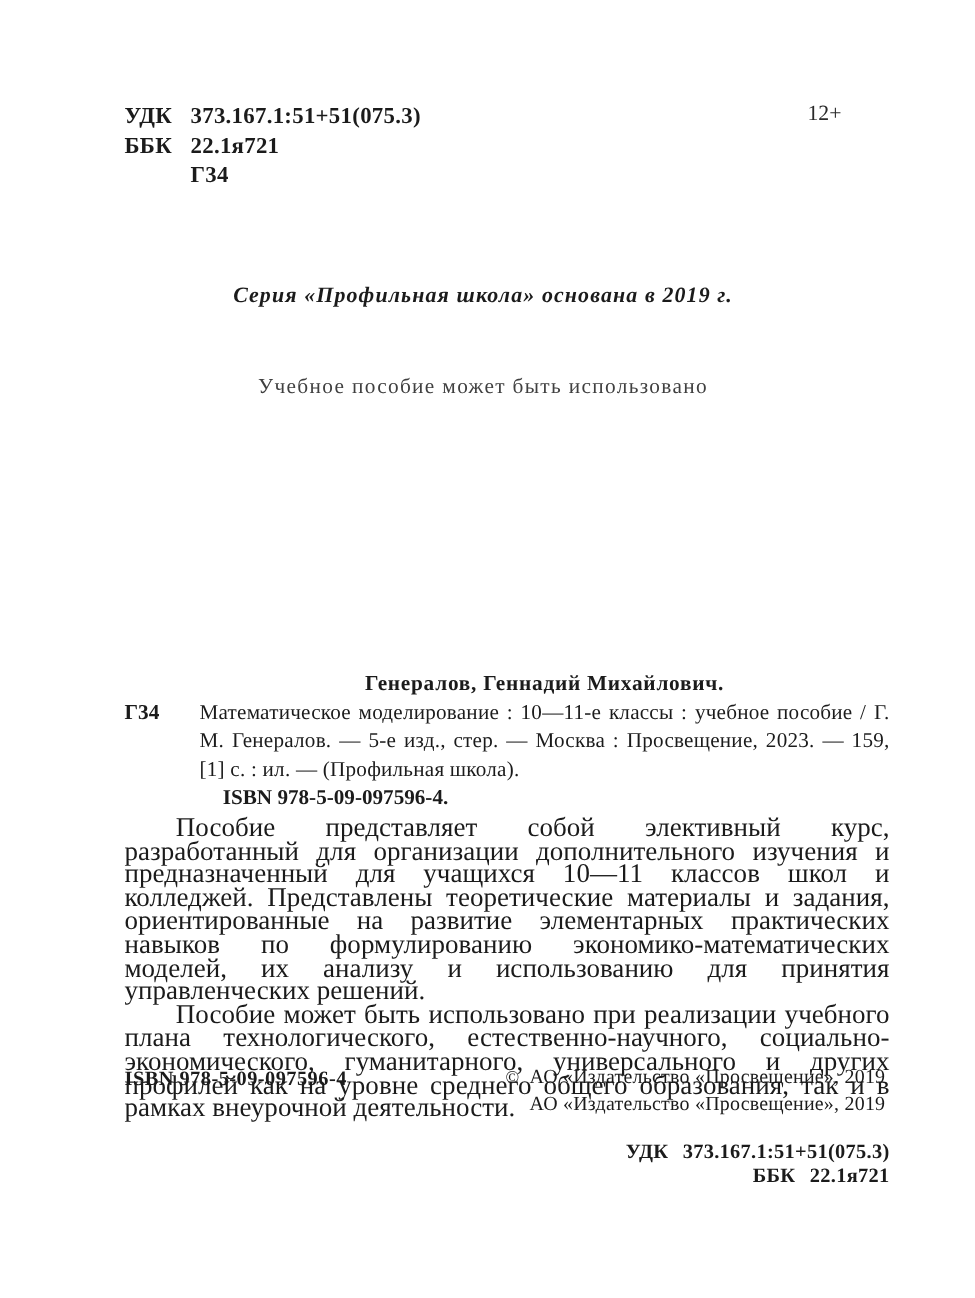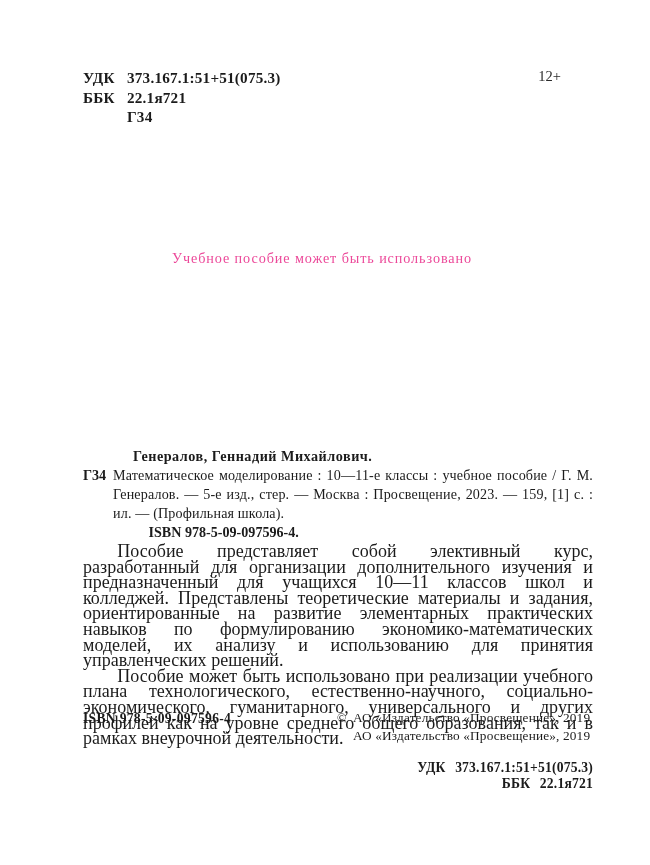--- a/index.html
+++ b/index.html
@@ -71,54 +71,55 @@
   
   .notice {
     position: absolute;
     left: 0;
     right: 0;
     top: 248px;
     text-align: center;
     font-size: 14.2px;
     line-height: 21.5px;
     letter-spacing: 0.9px;
-    color: #ec4899;
+    color: #404040;
   }
   .notice .ln { display: block; }
 
   
   .record {
     position: absolute;
     left: 83px;
     top: 447px;
     width: 510px;
     font-size: 13.6px;
     color: #1b1b1b;
   }
   .rec-author {
     font-weight: bold;
     font-size: 14.2px;
     margin-left: 50px;
     letter-spacing: 0.5px;
     line-height: 18px;
+    text-align: center;
   }
   .rec-body {
     position: relative;
     margin-top: 1px;
   }
   .rec-mark {
     position: absolute;
     left: 0;
     top: 0;
     font-weight: bold;
     font-size: 14.2px;
     line-height: 19px;
   }
   .rec-desc {
-    margin-left: 30px;
+    margin-left: 50px;
     font-size: 14.1px;
     line-height: 19px;
     text-align: justify;
     letter-spacing: 0.15px;
   }
   .rec-isbn {
     margin-left: 50px;
     font-size: 14.1px;
     line-height: 19px;
     padding-left: 1.1em;
@@ -190,20 +191,21 @@
     <span class="row">
       <span class="lbl">ББК</span><span>22.1я721</span>
     </span>
     <span class="row">
       <span class="g34">Г34</span>
     </span>
   </div>
 
   <div class="agebadge">12+</div>
 
+  <div class="series">Серия «Профильная школа» основана в 2019 г.</div>
 
   <div class="notice">
     <span class="ln">Учебное пособие может быть использовано</span>
   </div>
 
   <div class="record">
 
     <div class="rec-author">Генералов, Геннадий Михайлович.</div>
 
     <div class="rec-body">

